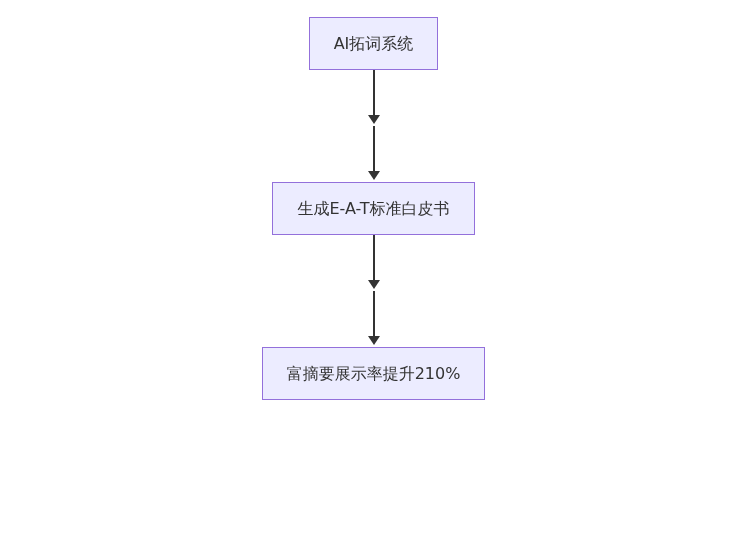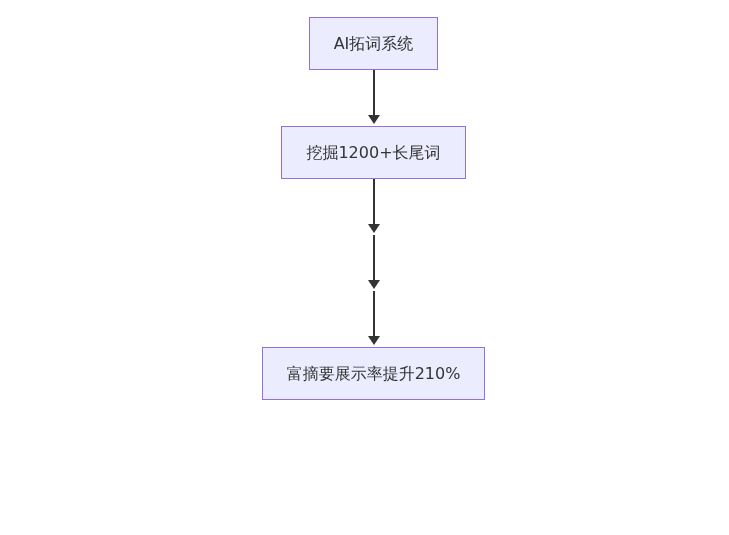--- a/index.html
+++ b/index.html
@@ -69,29 +69,29 @@
 
     <div class="flow-node">
       <span>AI拓词系统</span>
     </div>
 
     <div class="flow-arrow">
       <div class="shaft"></div>
       <div class="head"></div>
     </div>
 
-    <div class="flow-node">
-      <span>挖掘1200+长尾词</span>
-    </div>
 
     <div class="flow-arrow">
       <div class="shaft"></div>
       <div class="head"></div>
     </div>
 
+    <div class="flow-node">
+      <span>生成E-A-T标准白皮书</span>
+    </div>
 
     <div class="flow-arrow">
       <div class="shaft"></div>
       <div class="head"></div>
     </div>
 
 
     <div class="flow-arrow">
       <div class="shaft"></div>
       <div class="head"></div>

